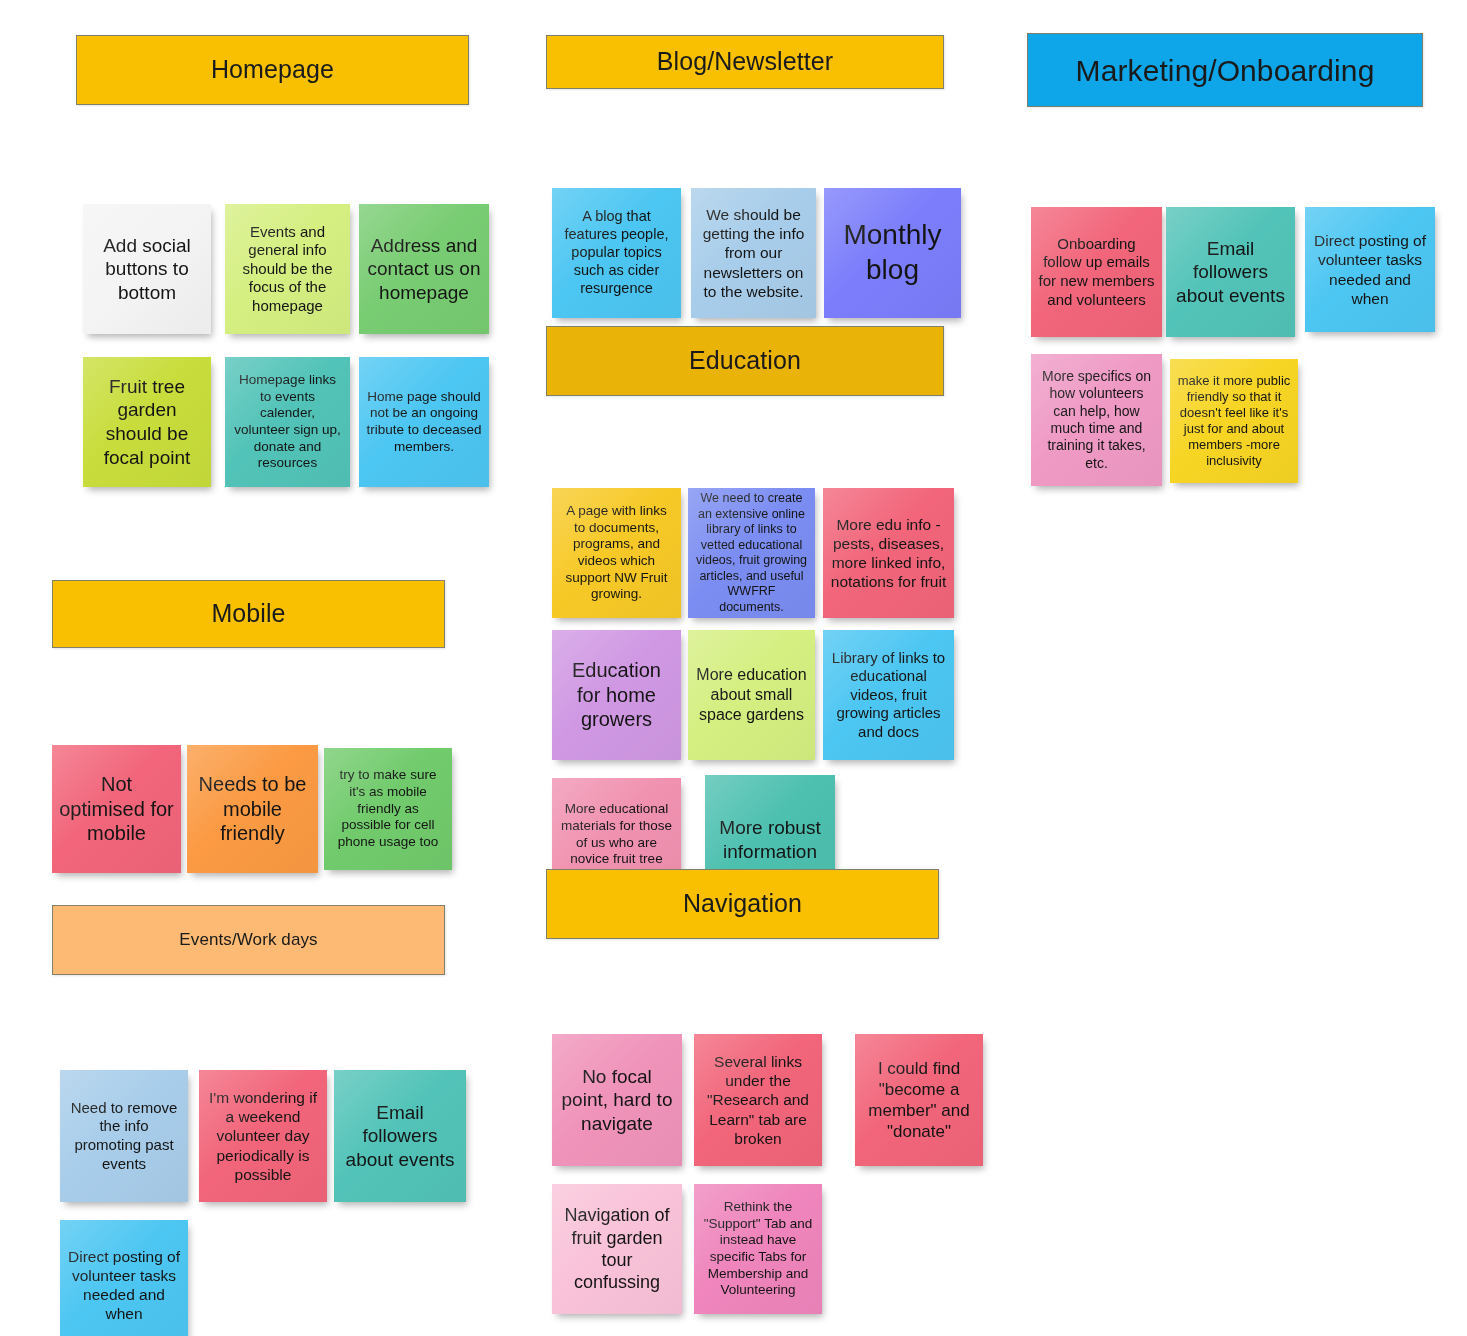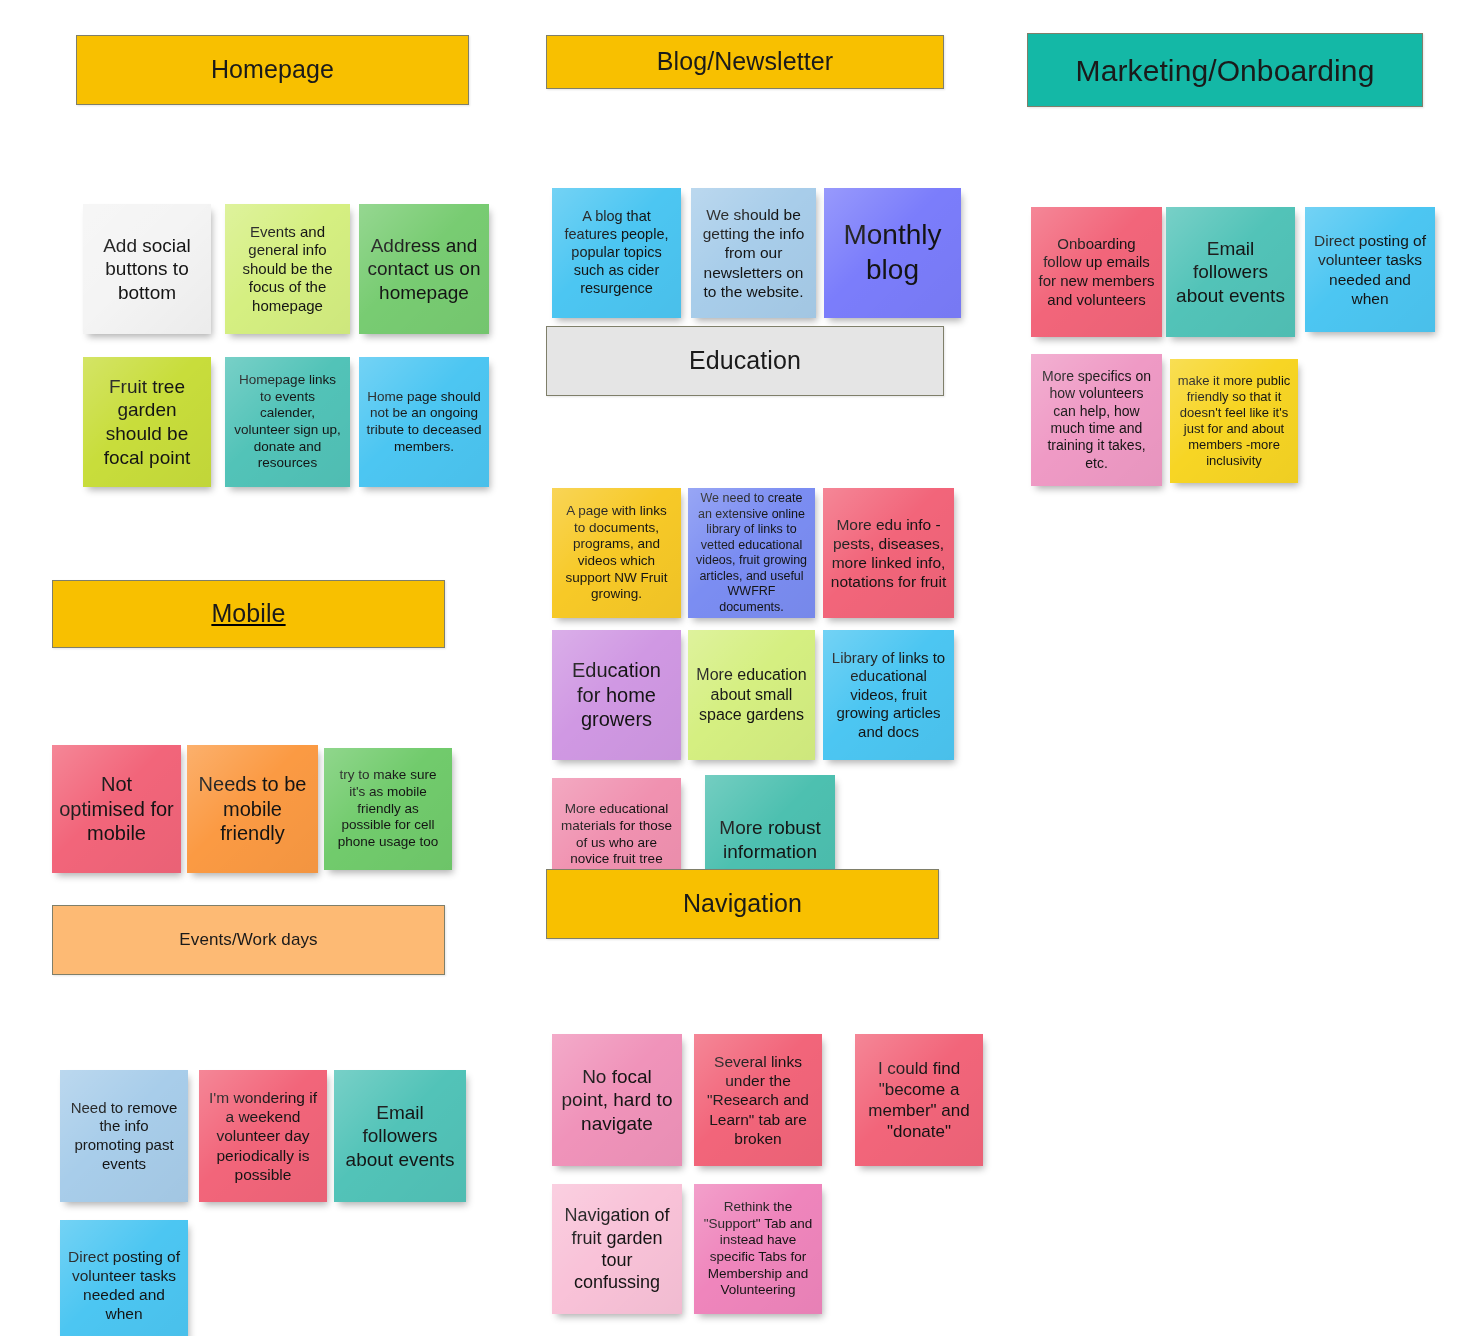--- a/index.html
+++ b/index.html
@@ -99,41 +99,41 @@
         </div>
         <div class="note" style="left: 145px; top: 99px; width: 125px; height: 130px; background: rgb(168, 205, 234); font-size: 15.5px;">
           <span>We should be getting the info from our newsletters on to the website.</span>
         </div>
         <div class="note" style="left: 278px; top: 99px; width: 137px; height: 130px; background: rgb(123, 125, 251); font-size: 28px;">
           <span>Monthly blog</span>
         </div>
       </div>
     </div>
     <div class="group" style="left: 1027px; top: 33px; width: 396px;">
-      <div class="group-header" style="width: 396px; height: 74px; font-size: 30px; background: #14b8a6; border-color: rgb(127, 127, 106);">Marketing/Onboarding</div>
+      <div class="group-header" style="width: 396px; height: 74px; font-size: 30px; background: #0ea5e9; border-color: rgb(127, 127, 106);">Marketing/Onboarding</div>
       <div class="notes">
         <div class="note" style="left: 4px; top: 100px; width: 131px; height: 130px; background: rgb(242, 101, 122); font-size: 15px;">
           <span>Onboarding follow up emails for new members and volunteers</span>
         </div>
         <div class="note" style="left: 139px; top: 100px; width: 129px; height: 130px; background: rgb(82, 195, 184); font-size: 19px;">
           <span>Email followers about events</span>
         </div>
         <div class="note" style="left: 278px; top: 100px; width: 130px; height: 125px; background: rgb(76, 198, 242); font-size: 15.5px;">
           <span>Direct posting of volunteer tasks needed and when</span>
         </div>
         <div class="note" style="left: 4px; top: 247px; width: 131px; height: 132px; background: rgb(239, 154, 197); font-size: 14px;">
           <span>More specifics on how volunteers can help, how much time and training it takes, etc.</span>
         </div>
         <div class="note" style="left: 143px; top: 252px; width: 128px; height: 124px; background: rgb(247, 213, 36); font-size: 13px;">
           <span>make it more public friendly so that it doesn't feel like it's just for and about members -more inclusivity</span>
         </div>
       </div>
     </div>
     <div class="group" style="left: 546px; top: 326px; width: 398px;">
-      <div class="group-header" style="width: 398px; height: 70px; font-size: 25px; background: #e5e5e5; border-color: rgb(127, 127, 106);">Education</div>
+      <div class="group-header" style="width: 398px; height: 70px; font-size: 25px; background: #eab308; border-color: rgb(127, 127, 106);">Education</div>
       <div class="notes">
         <div class="note" style="left: 6px; top: 92px; width: 129px; height: 130px; background: rgb(247, 201, 39); font-size: 13.5px;">
           <span>A page with links to documents, programs, and videos which support NW Fruit growing.</span>
         </div>
         <div class="note" style="left: 142px; top: 92px; width: 127px; height: 130px; background: rgb(123, 141, 242); font-size: 12.5px;">
           <span>We need to create an extensive online library of links to vetted educational videos, fruit growing articles, and useful WWFRF documents.</span>
         </div>
         <div class="note" style="left: 277px; top: 92px; width: 131px; height: 130px; background: rgb(242, 101, 122); font-size: 15.5px;">
           <span>More edu info - pests, diseases, more linked info, notations for fruit</span>
         </div>
@@ -147,21 +147,21 @@
           <span>Library of links to educational videos, fruit growing articles and docs</span>
         </div>
         <div class="note" style="left: 6px; top: 382px; width: 129px; height: 130px; background: rgb(240, 145, 176); font-size: 13.5px;">
           <span>More educational materials for those of us who are novice fruit tree growers.</span>
         </div>
         <div class="note" style="left: 159px; top: 379px; width: 130px; height: 130px; background: rgb(77, 192, 176); font-size: 19px;">
           <span>More robust information</span>
         </div>
       </div>
     </div>
-    <div class="group" style="left: 52px; top: 580px; width: 393px; text-decoration: underline;">
+    <div class="group" style="left: 52px; top: 580px; width: 393px;">
       <div class="group-header" style="width: 393px; height: 68px; font-size: 25px; background: rgb(248, 192, 0); border-color: rgb(127, 127, 106);">Mobile</div>
       <div class="notes">
         <div class="note" style="left: 0px; top: 97px; width: 129px; height: 128px; background: rgb(242, 101, 122); font-size: 20px;">
           <span>Not optimised for mobile</span>
         </div>
         <div class="note" style="left: 135px; top: 97px; width: 131px; height: 128px; background: rgb(251, 154, 67); font-size: 20px;">
           <span>Needs to be mobile friendly</span>
         </div>
         <div class="note" style="left: 272px; top: 100px; width: 128px; height: 122px; background: rgb(113, 203, 108); font-size: 13.5px;">
           <span>try to make sure it's as mobile friendly as possible for cell phone usage too</span>

